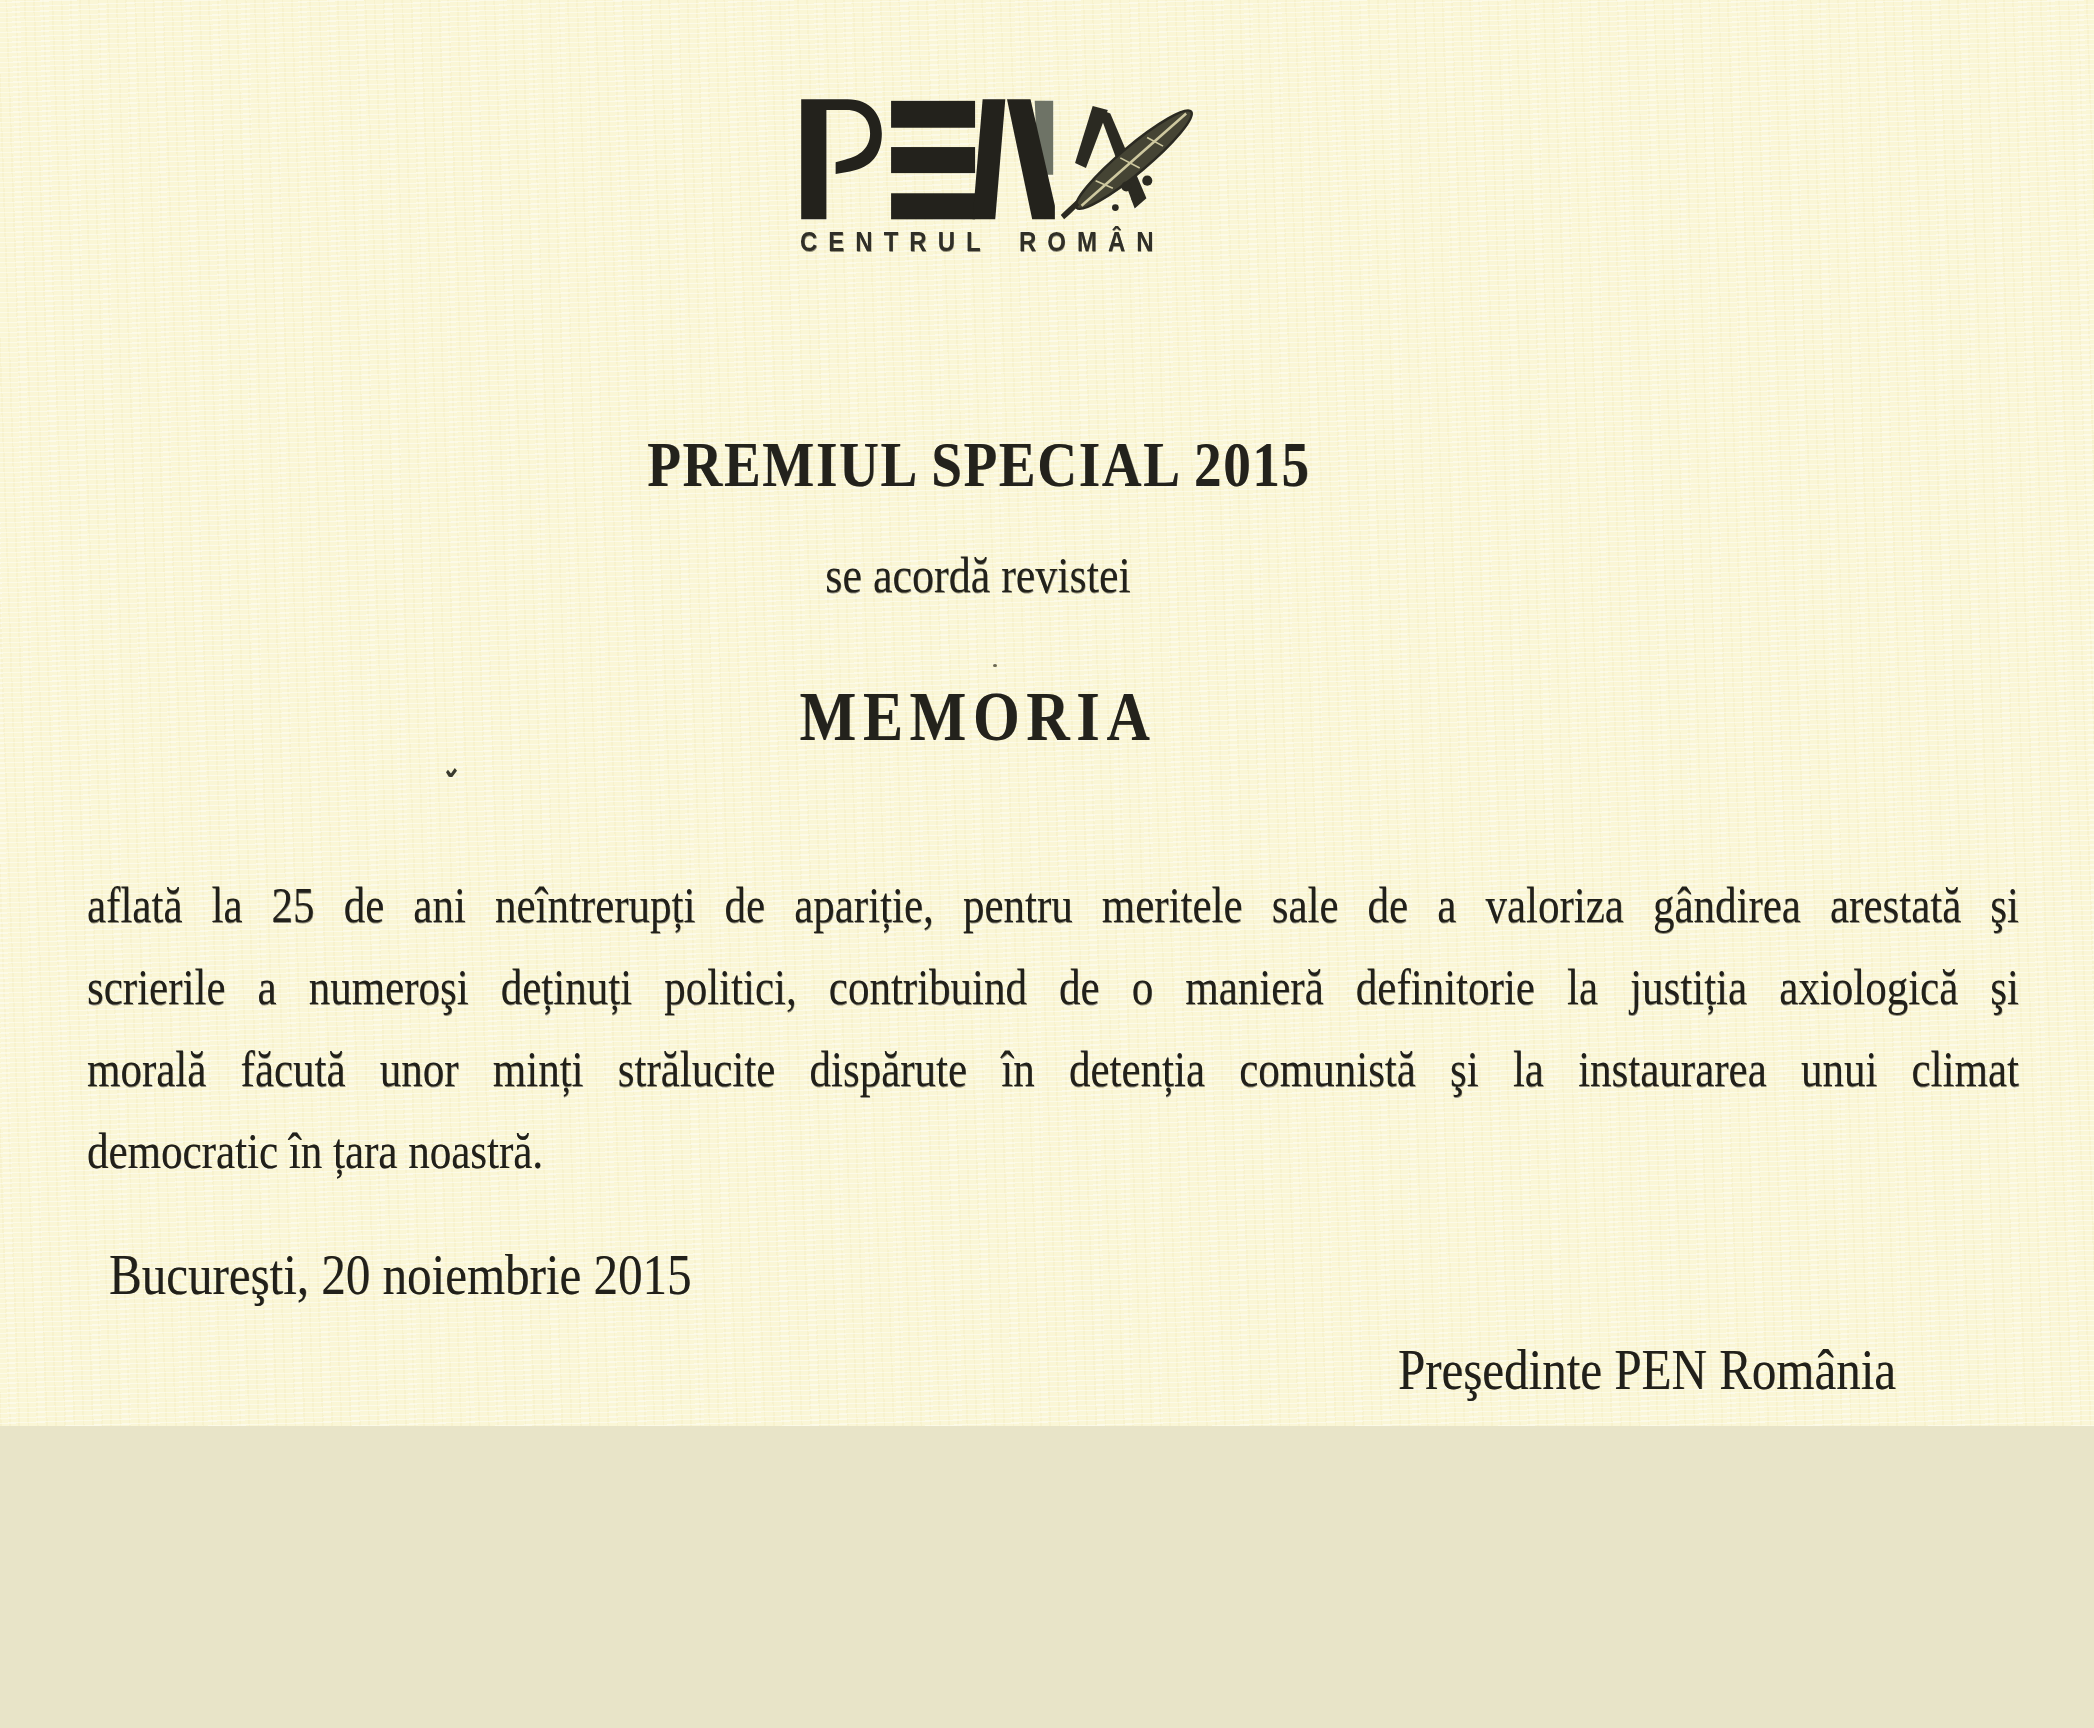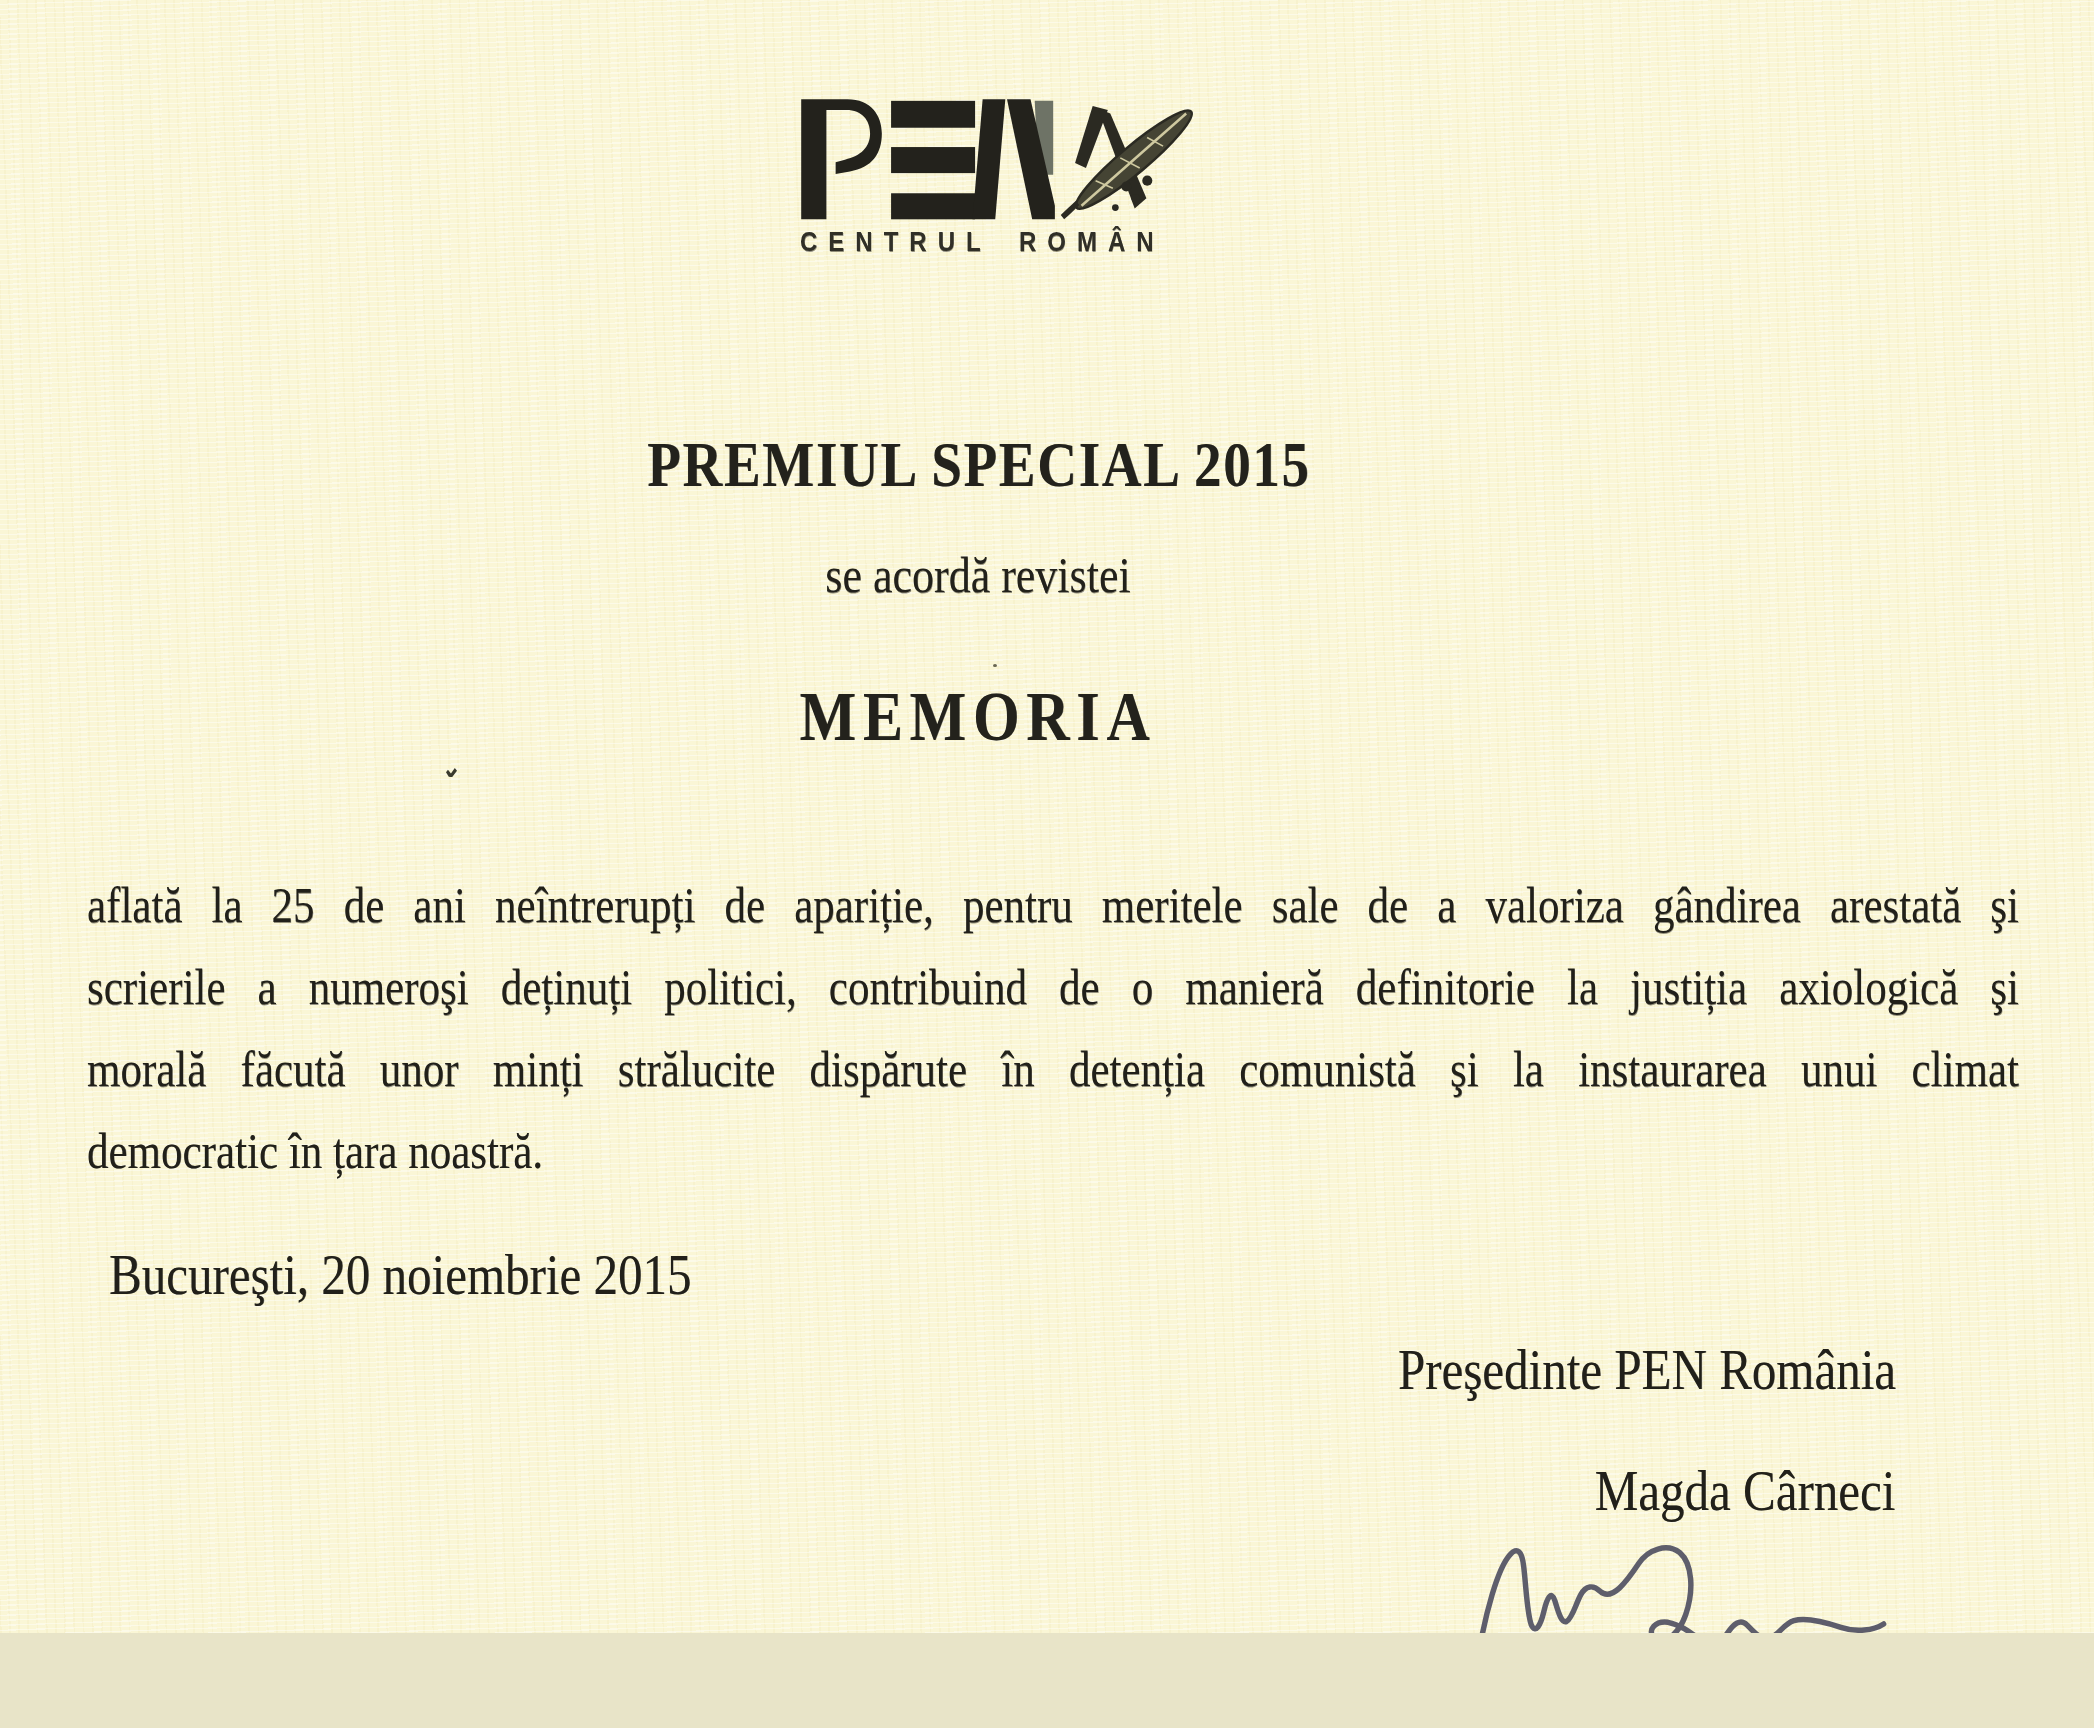--- a/index.html
+++ b/index.html
@@ -1,17 +1,17 @@
 <!DOCTYPE html>
 <html style="font-size:13.4px"><head>
 <meta charset="utf-8">
 <style>
   html,body{margin:0;padding:0;background:#e8e4c8;}
   .page{
-    position:relative; width:2094px; height:1633px; overflow:hidden;
+    position:relative; width:2094px; height:1426px; overflow:hidden;
     background-color:#faf6d6;
     background-image:
       repeating-linear-gradient(-2deg, rgba(255,255,255,0.45) 0 1.3px, rgba(255,255,255,0) 1.3px 5px),
       repeating-linear-gradient(88deg, rgba(232,220,160,0.16) 0 1.7px, rgba(232,220,160,0) 1.7px 9.2px);
     font-family:"Liberation Serif","DejaVu Serif",serif;
     color:#1f1e19;
   }
   .stretch{transform:scaleY(1.17);transform-origin:0 0;}
   .ctr{position:absolute;transform:translateX(-50%) scaleY(1.17);transform-origin:50% 0;white-space:nowrap;}
   .ink{text-shadow:0.4px 0.4px 0.6px rgba(45,42,32,0.5);}

